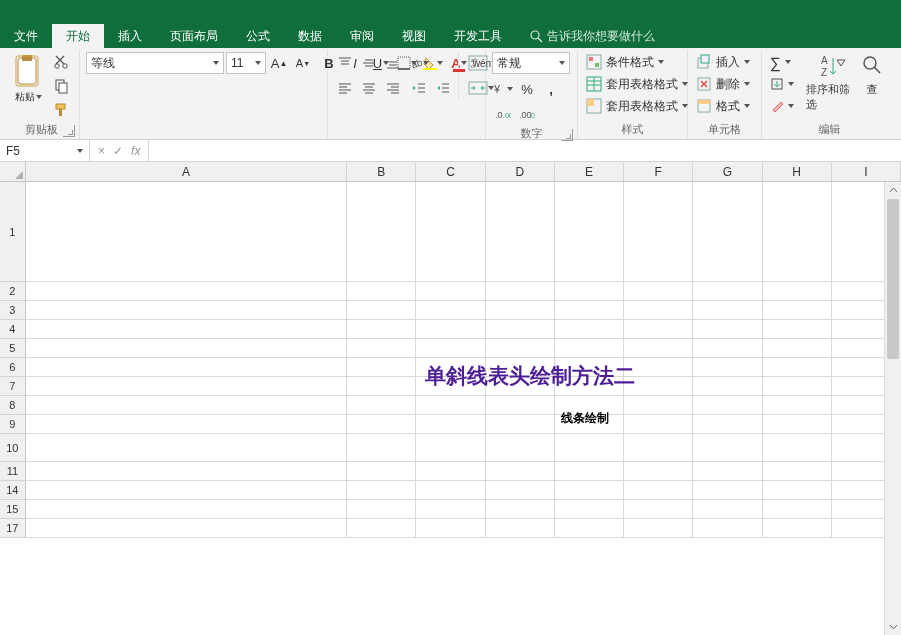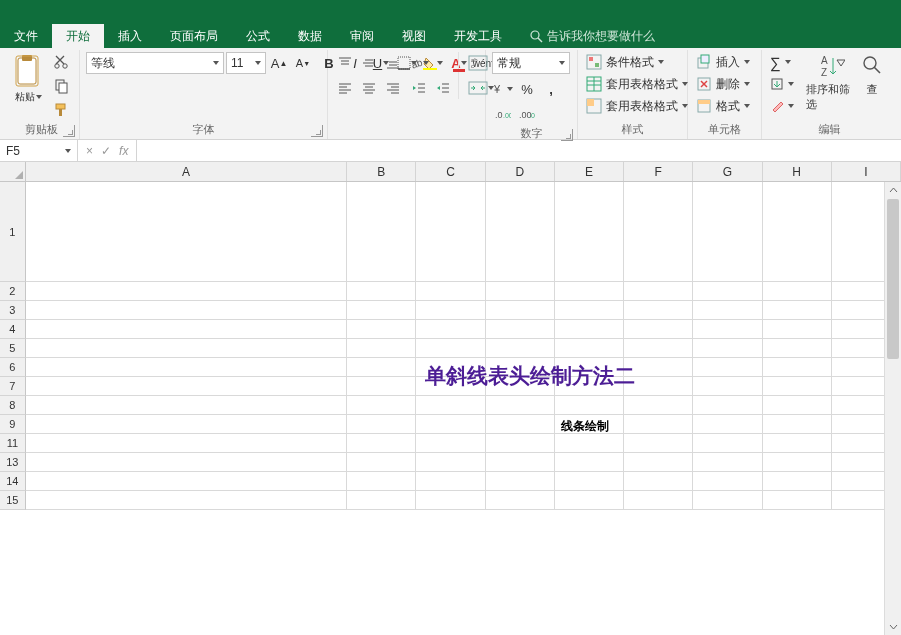--- a/index.html
+++ b/index.html
@@ -48,21 +48,21 @@
 
 
 .num-col { display:flex; flex-direction:column; gap:4px; width:78px; }
 
 
 .vlist { display:flex; flex-direction:column; gap:2px; }
 .hitem { display:flex; align-items:center; gap:4px; font-size:12px; cursor:pointer; height:20px; padding:0 2px; white-space:nowrap; }
 
 
 .fx-bar { height:22px; border-bottom:1px solid #d4d4d4; display:flex; align-items:stretch; background:#fff; }
-.namebox { width:78px; border-right:1px solid #d4d4d4; display:flex; align-items:center; padding:0 6px; font-size:12px; }
+.namebox { width:90px; border-right:1px solid #d4d4d4; display:flex; align-items:center; padding:0 6px; font-size:12px; }
 .namebox .caret { margin-left:auto; }
 .fx-btns { display:flex; align-items:center; gap:8px; padding:0 8px; border-right:1px solid #d4d4d4; color:#999; }
 .fx-btns span { cursor:pointer; }
 .fx-input { flex:1; padding:0 6px; display:flex; align-items:center; color:#888; font-size:12px; }
 
 
 .grid-wrap { position:relative; height:calc(635px - 24px - 24px - 92px - 22px); overflow:hidden; background:#fff; }
 .colhdrs { display:flex; height:20px; border-bottom:1px solid #c6c6c6; }
 .corner { width:26px; border-right:1px solid #c6c6c6; background:#f0f0f0; position:relative; }
 .corner::after { content:""; position:absolute; right:2px; bottom:2px; width:0;height:0;border-left:8px solid transparent;border-bottom:8px solid #b0b0b0; }
@@ -72,21 +72,21 @@
 .row.tall { height:100px; }
 .row.mid { height:28px; }
 .rh { width:26px; border-right:1px solid #c6c6c6; border-bottom:1px solid #d4d4d4; background:#f0f0f0; text-align:center; font-size:11px; line-height:19px; color:#333; cursor:pointer; }
 .row.tall .rh { line-height:100px; }
 .row.mid .rh { line-height:28px; }
 .cell { border-right:1px solid #d9d9d9; border-bottom:1px solid #d9d9d9; font-size:12px; display:flex; align-items:center; padding:0 2px; overflow:visible; cursor:cell; }
 .wA { width:325px; } .wN { width:70px; }
 
 
 .overlay-title { position:absolute; left:425px; top:200px; font-size:21px; font-weight:bold; color:#4c1d95; pointer-events:none; white-space:nowrap; }
-.overlay-e12 { position:absolute; left:561px; top:256px; font-size:12px; font-weight:bold; color:#000; white-space:nowrap; }
+.overlay-e12 { position:absolute; left:561px; top:248px; font-size:12px; font-weight:bold; color:#000; white-space:nowrap; }
 
 
 .scroll-track { position:absolute; right:0; top:20px; width:17px; bottom:0; background:#f0f0f0; border-left:1px solid #dcdcdc; }
 .scroll-btn { height:17px; display:flex; align-items:center; justify-content:center; cursor:pointer; }
 .scroll-thumb { position:absolute; left:2px; right:2px; top:17px; height:160px; background:#c8c8c8; border-radius:2px; }
 
 
 svg { display:block; }
 </style>
 </head>
@@ -199,24 +199,20 @@
               <rect width="12" height="3" fill="#d33"></rect>
             </svg>
             <span class="caret"></span>
           </div>
         <div class="sq" style="font-size:10px">
             <span>wén</span>
             <span class="caret"></span>
           </div>
       </div>
     </div>
-    <div class="group-label">
-        <span>字体</span>
-        <span class="dlaunch"></span>
-      </div>
   </div>
 
   <div class="group" style="width:158px">
     <div class="group-body">
       <div class="align-col">
         <div class="align-row">
           <div class="sq">
               <svg width="14" height="14">
                 <line x1="1" y1="2" x2="13" y2="2" stroke="#555"></line>
                 <line x1="3" y1="5" x2="11" y2="5" stroke="#555"></line>
@@ -599,58 +595,70 @@
         <div class="cell wA"></div>
         <div class="cell wN"></div>
         <div class="cell wN"></div>
         <div class="cell wN"></div>
         <div class="cell wN"></div>
         <div class="cell wN"></div>
         <div class="cell wN"></div>
         <div class="cell wN"></div>
         <div class="cell wN"></div>
       </div>
+      <div class="row mid">
+        <div class="rh">10</div>
+        <div class="cell wA"></div>
+        <div class="cell wN"></div>
+        <div class="cell wN"></div>
+        <div class="cell wN"></div>
+        <div class="cell wN"></div>
+        <div class="cell wN"></div>
+        <div class="cell wN"></div>
+        <div class="cell wN"></div>
+        <div class="cell wN"></div>
+      </div>
       <div class="row">
         <div class="rh">11</div>
         <div class="cell wA"></div>
         <div class="cell wN"></div>
         <div class="cell wN"></div>
         <div class="cell wN"></div>
         <div class="cell wN"></div>
         <div class="cell wN"></div>
         <div class="cell wN"></div>
         <div class="cell wN"></div>
         <div class="cell wN"></div>
       </div>
       <div class="row">
-        <div class="rh">13</div>
-        <div class="cell wA"></div>
-        <div class="cell wN"></div>
-        <div class="cell wN"></div>
-        <div class="cell wN"></div>
-        <div class="cell wN"></div>
-        <div class="cell wN"></div>
-        <div class="cell wN"></div>
-        <div class="cell wN"></div>
-        <div class="cell wN"></div>
-      </div>
-      <div class="row">
         <div class="rh">14</div>
         <div class="cell wA"></div>
         <div class="cell wN"></div>
         <div class="cell wN"></div>
         <div class="cell wN"></div>
         <div class="cell wN"></div>
         <div class="cell wN"></div>
         <div class="cell wN"></div>
         <div class="cell wN"></div>
         <div class="cell wN"></div>
       </div>
       <div class="row">
         <div class="rh">15</div>
+        <div class="cell wA"></div>
+        <div class="cell wN"></div>
+        <div class="cell wN"></div>
+        <div class="cell wN"></div>
+        <div class="cell wN"></div>
+        <div class="cell wN"></div>
+        <div class="cell wN"></div>
+        <div class="cell wN"></div>
+        <div class="cell wN"></div>
+      </div>
+      <div class="row">
+        <div class="rh">17</div>
         <div class="cell wA"></div>
         <div class="cell wN"></div>
         <div class="cell wN"></div>
         <div class="cell wN"></div>
         <div class="cell wN"></div>
         <div class="cell wN"></div>
         <div class="cell wN"></div>
         <div class="cell wN"></div>
         <div class="cell wN"></div>
       </div>

